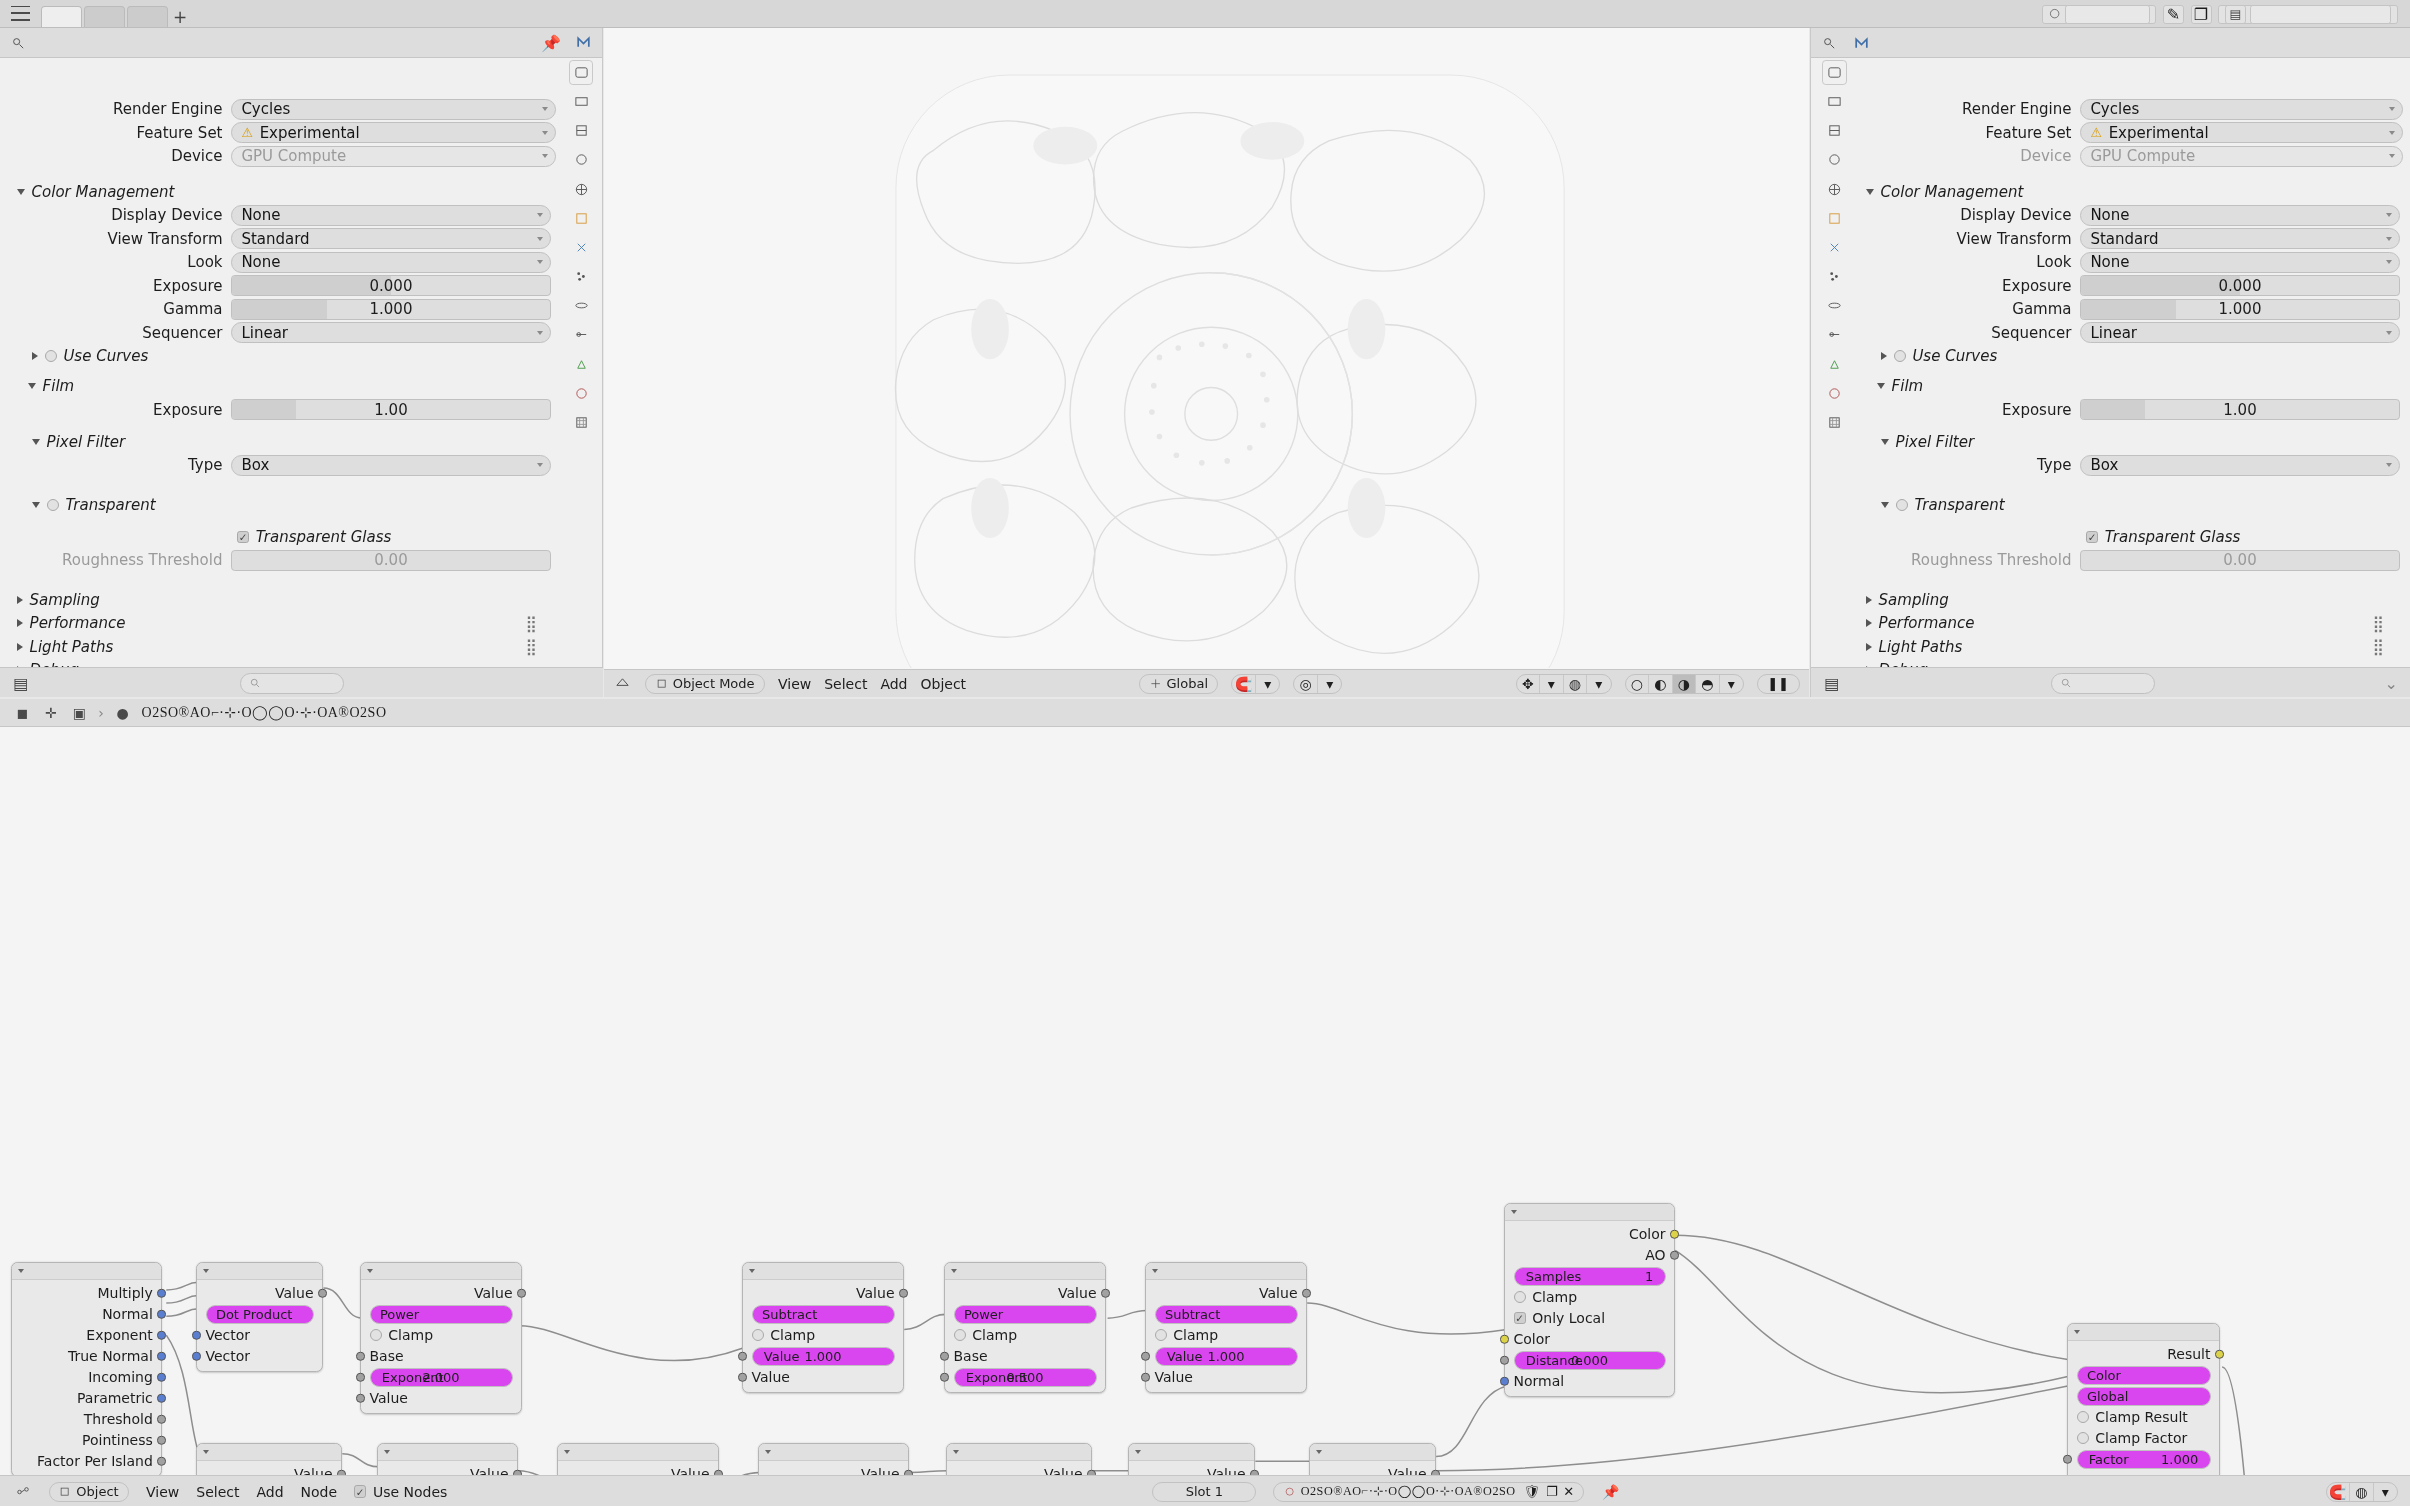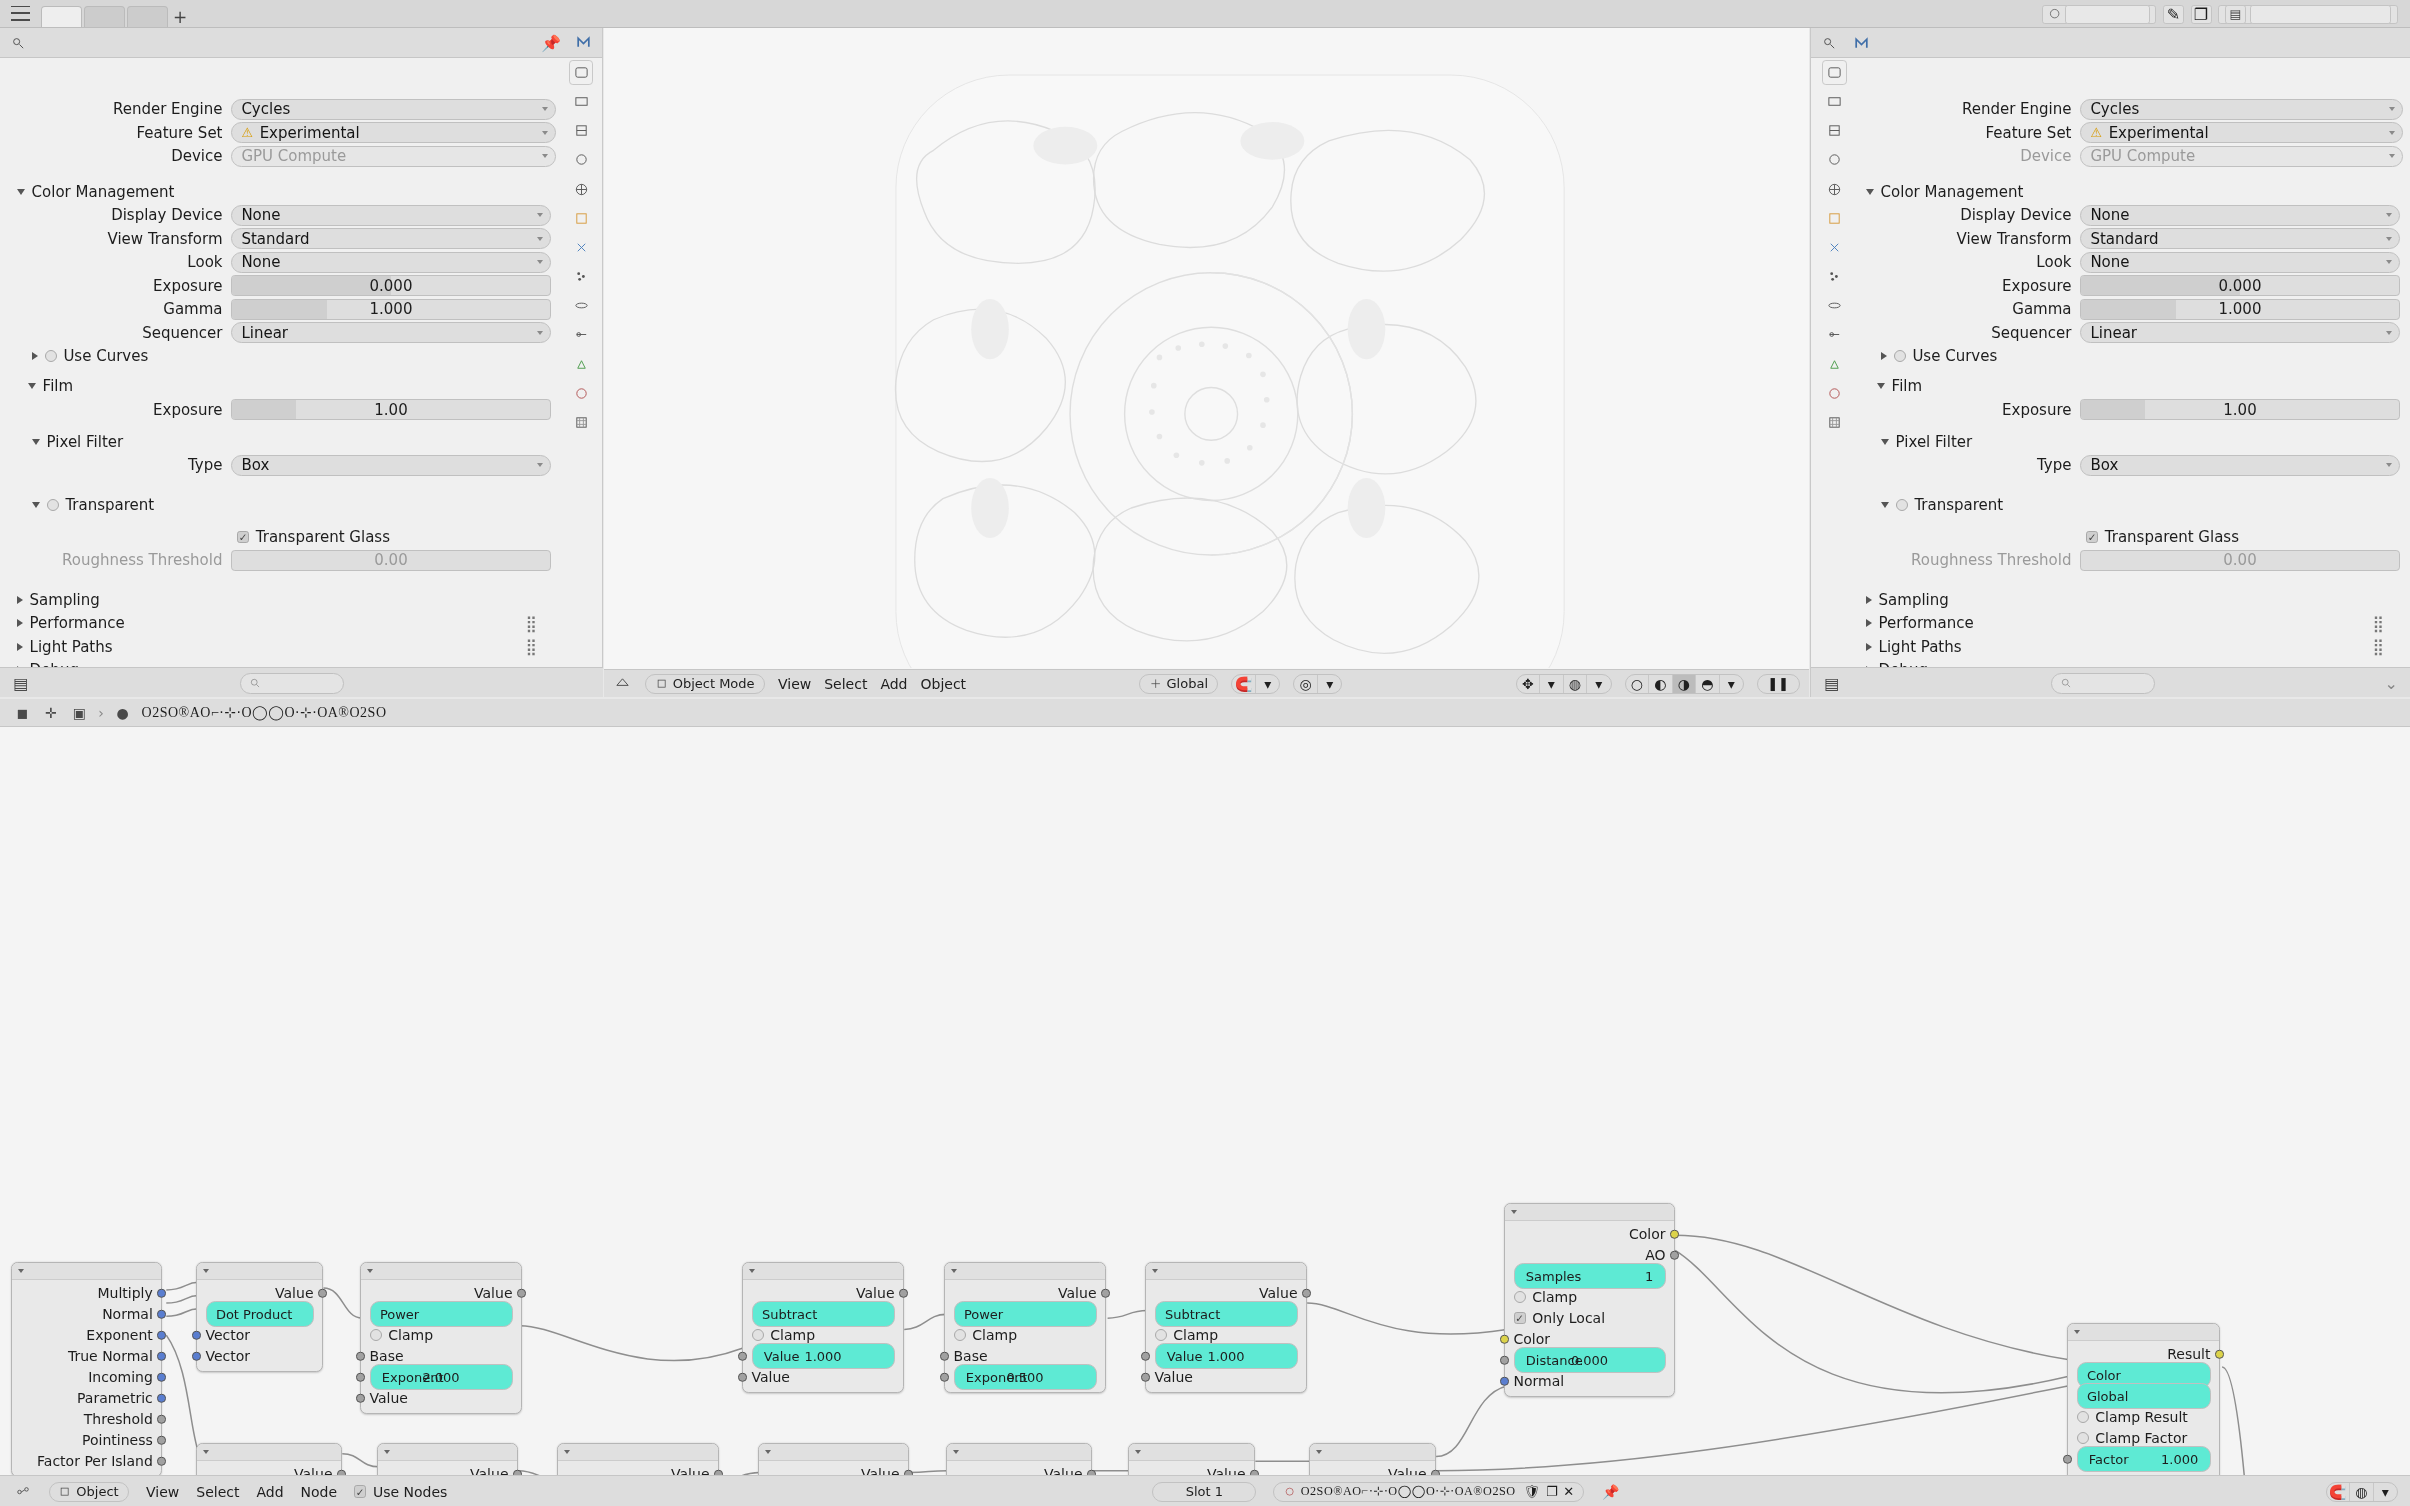--- a/index.html
+++ b/index.html
@@ -38,21 +38,21 @@
   .vtab svg { width:15px; height:15px; }
 
   .prow { position:relative; height:22.6px; display:flex; align-items:center; margin-bottom:0.9px; }
   .plabel { text-align:right; padding-right:8.5px; color:#1d1d1d; font-size:15px; white-space:nowrap; }
   .pfield { height:21px; background:#dededе; background:#dedede; border:0.9px solid #c0c0c0; border-radius:10.4px; display:flex; align-items:center; padding:0 9.4px; color:#151515; font-size:15px; position:relative; }
   .pfield.disabled { color:#9a9a9a; background:#e6e6e6; }
   .pfield .chev { position:absolute; right:7.5px; top:50%; transform:translateY(-50%); width:0;height:0; border-left:3.8px solid transparent; border-right:3.8px solid transparent; border-top:4.7px solid #8a8a8a; }
   .pslider { height:21px; background:#dedede; border:0.9px solid #c0c0c0; border-radius:3.8px; position:relative; overflow:hidden; display:flex; align-items:center; justify-content:center; font-size:15px; }
   .pslider .fill { position:absolute; left:0; top:0; bottom:0; background:#cfcfcf; }
   .pslider span { position:relative; z-index:2; }
-  .sect { display:flex; align-items:center; gap:6.6px; font-size:15px; color:#1d1d1d; }
+  .sect { display:flex; align-items:center; gap:6.6px; font-size:15px; color:#1d1d1d;font-style:italic; }
   .tri { width:0;height:0; border-left:4.7px solid transparent; border-right:4.7px solid transparent; border-top:6.6px solid #555; }
   .tri.right { border-top:4.7px solid transparent; border-bottom:4.7px solid transparent; border-left:6.6px solid #555; border-right:none; }
   .warn { color:#d89a00; font-size:13px; }
   .radio { width:12.2px;height:12.2px;border-radius:50%;border:0.9px solid #a9a9a9;background:#e2e2e2;display:inline-block; }
   .cbox { width:12.2px;height:12.2px;border-radius:2.8px;border:0.9px solid #a9a9a9;background:#dcdcdc;display:inline-flex;align-items:center;justify-content:center;color:#444;font-size:10.4px; }
   .cbox.on { background:#cfcfcf; }
 
   .searchbar { position:absolute; height:21px; background:#e4e4e4; border:0.9px solid #c0c0c0; border-radius:10.4px; display:flex; align-items:center; padding:0 9.4px; gap:5.6px; color:#7c7c7c; font-size:13px; }
 
   
@@ -69,21 +69,21 @@
   .ne-head { position:absolute; left:0; top:0; width:2411px; height:28px; background:#dddddd; border-bottom:0.9px solid #c6c6c6; display:flex; align-items:center; gap:9.4px; padding:0 13px; font-size:14px; }
   .ne-canvas { position:absolute; left:0; top:28px; width:2411px; height:866px; background:#f4f4f4; overflow:hidden; }
   .ne-foot { position:absolute; left:0; bottom:0; width:2411px; height:32px; background:#dddddd; border-top:0.9px solid #c6c6c6; display:flex; align-items:center; gap:17px; padding:0 13px; font-size:14px; }
 
   .node { position:absolute; background:#e9e9e9; border:0.9px solid #b5b5b5; border-radius:6.6px; box-shadow:0 0.9px 1.9px rgba(0,0,0,.18); }
   .node .nhead { height:17px; border-radius:5.6px 5.6px 0 0; background:#e0e0e0; border-bottom:0.9px solid #cccccc; display:flex; align-items:center; padding:0 5.6px; }
   .node .nhead .tri { border-top:4.7px solid #666; border-left:3.8px solid transparent; border-right:3.8px solid transparent; }
   .node .body { padding:2.8px 0 4.7px 0; }
   .nrow { height:21px; display:flex; align-items:center; position:relative; padding:0 8.5px; font-size:14px; }
   .nrow.right { justify-content:flex-end; }
-  .nfield { height:26px; border-radius:9.4px; background:#5eead4; border:0.9px solid #c0c0c0; display:flex; align-items:center; justify-content:center; font-size:13px; width:100%; position:relative; }
+  .nfield { height:19px; border-radius:9.4px; background:#d946ef; border:0.9px solid #c0c0c0; display:flex; align-items:center; justify-content:center; font-size:13px; width:100%; position:relative; }
   .nfield.left { justify-content:flex-start; padding-left:9.4px; }
   .nchk { display:flex; align-items:center; gap:6.6px; font-size:14px; }
   .sock { position:absolute; width:8.5px; height:8.5px; border-radius:50%; border:0.9px solid #555; top:50%; transform:translateY(-50%); }
   .sock.in { left:-4.7px; }
   .sock.out { right:-4.7px; }
   .s-gray { background:#a1a1a1; }
   .s-yellow { background:#dcd34a; }
   .s-blue { background:#5a7ed0; }
 
   svg.links { position:absolute; left:0; top:0; width:2411px; height:866px; pointer-events:none; }

